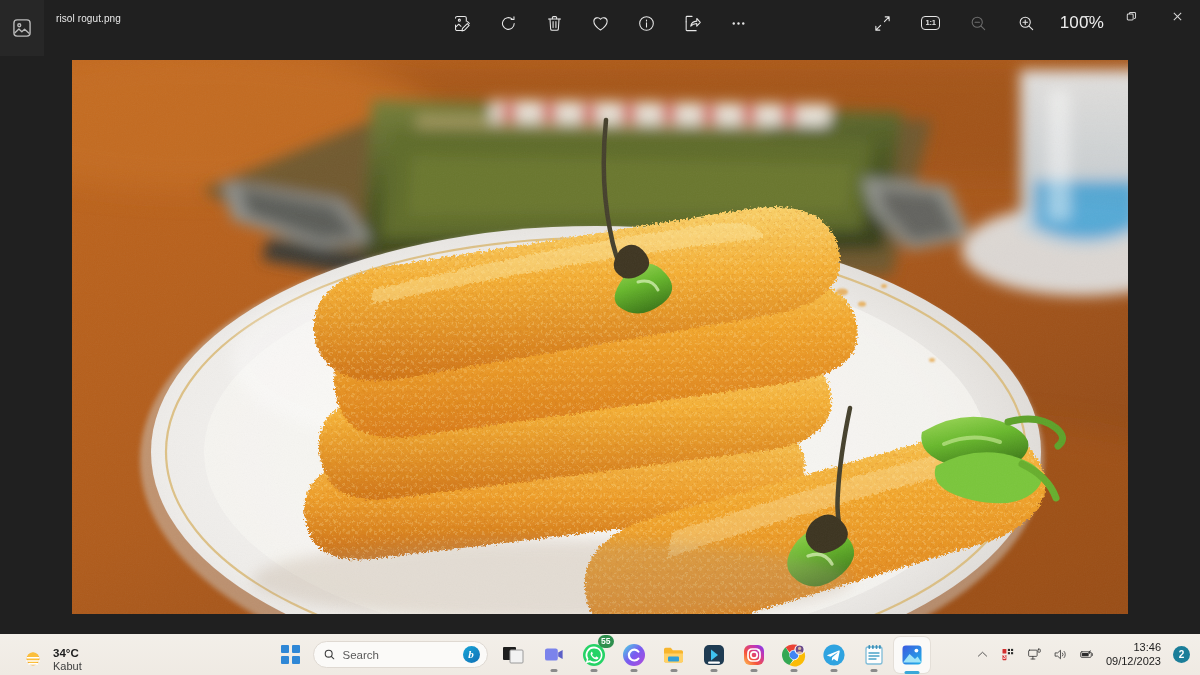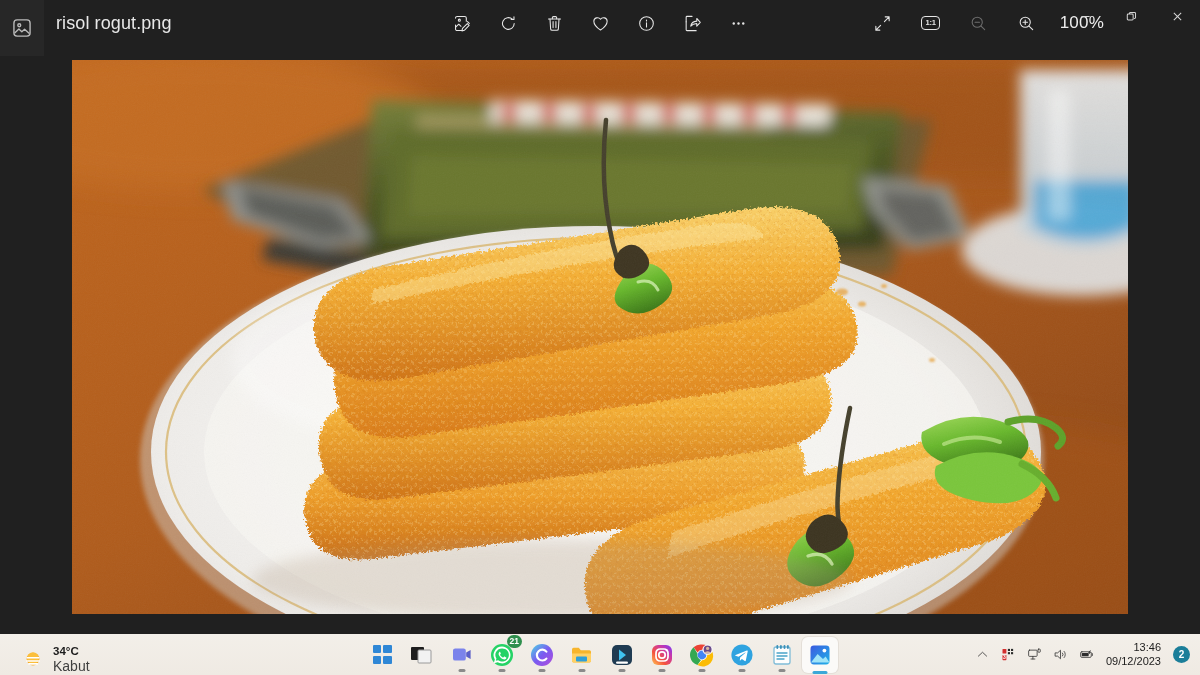--- a/index.html
+++ b/index.html
@@ -19,21 +19,21 @@
     background:#272727;
     display:flex; align-items:center; justify-content:center;
   }
   .nav-rail .ico { width:22px; height:22px; opacity:.82; }
 
   .titlebar {
     position:absolute; left:0; top:0; width:1200px; height:56px;
   }
   .file-title {
     position:absolute; left:56px; top:13px;
-    font-size:18px; color:#e8e8e8; letter-spacing:.1px;
+    font-size:10px; color:#e8e8e8; letter-spacing:.1px;
     white-space:nowrap;
   }
 
   
   .tool-center {
     position:absolute; left:0; top:6px; width:1200px; height:34px;
     display:flex; align-items:center; justify-content:center; gap:12px;
     pointer-events:none;
   }
   .tbtn {
@@ -76,21 +76,21 @@
   
   .taskbar {
     position:absolute; left:0; bottom:0; width:1200px; height:41px;
     background:linear-gradient(180deg,#f3efe9 0%,#efeae3 100%);
     display:flex; align-items:center;
   }
   .weather { position:absolute; left:14px; top:0; height:51px; display:flex; align-items:center; gap:9px; padding:4px 8px; border-radius:5px; }
   .weather .sun { width:22px; height:22px; }
   .weather .txt { line-height:1.15; }
   .weather .t1 { font-size:11.5px; font-weight:700; color:#1c1c1c; }
-  .weather .t2 { font-size:14px; color:#404040; }
+  .weather .t2 { font-size:11px; color:#404040; }
 
   .tb-center { position:absolute; left:0; width:1200px; height:41px; display:flex; align-items:center; justify-content:center; gap:0; }
   .tb-item { width:40px; height:41px; display:flex; align-items:center; justify-content:center; position:relative; }
   .tb-icon { width:26px; height:26px; position:relative; }
   .tb-item .dot {
     position:absolute; bottom:3px; left:50%; transform:translateX(-50%);
     width:7px; height:2.6px; border-radius:2px; background:#8b8b8b;
   }
   .tb-item.active-app { background:#fbfaf8; border-radius:6px; width:36px; height:36px; box-shadow:0 0 0 1px #e4dfd8; }
   .tb-item.active-app .dot { width:15px; background:#3aa8d8; bottom:-1px; }
@@ -493,20 +493,30 @@
 
       <div class="start-btn" title="Start">
         <span class="start-logo">
             <i></i>
             <i></i>
             <i></i>
             <i></i>
           </span>
       </div>
 
+      <div class="searchbox">
+        <svg viewBox="0 0 24 24" style="width:13px;height:13px">
+          <g fill="none" stroke="#3c3c3c" stroke-width="2" stroke-linecap="round">
+              <circle cx="10.5" cy="10.5" r="6.4"></circle>
+              <path d="M15.3 15.3l4.6 4.6"></path>
+            </g>
+        </svg>
+        <span class="ph">Search</span>
+        <span class="bing-b">b</span>
+      </div>
 
       <div class="tb-item" title="Task View">
         <span class="tb-icon">
           <svg viewBox="0 0 26 26">
               <rect x="2" y="5" width="13" height="13" rx="1" fill="#1d1d1d"></rect>
               <rect x="9" y="8" width="13" height="13" rx="1" fill="#f2f2f2" stroke="#9a9a9a" stroke-width="1"></rect>
             </svg>
         </span>
       </div>
 
@@ -522,21 +532,21 @@
 
       <div class="tb-item" title="WhatsApp">
         <span class="tb-icon">
           <svg viewBox="0 0 26 26">
               <circle cx="13" cy="13" r="11" fill="#25d366"></circle>
               <path d="M13 4.6A8.4 8.4 0 0 0 5.8 17.4L4.8 21.2l3.9-1a8.4 8.4 0 1 0 4.3-15.6z" fill="#fff"></path>
               <path d="M13 6.4a6.6 6.6 0 0 0-5.6 10.1l-.6 2.3 2.4-.6A6.6 6.6 0 1 0 13 6.4z" fill="#25d366"></path>
               <path d="M10.4 9.4c.3 0 .5 0 .7.4l.7 1.6c.1.3 0 .5-.2.7l-.4.4c-.2.2-.2.4 0 .7a6 6 0 0 0 2.6 2.2c.3.1.5.1.7-.1l.5-.6c.2-.2.4-.2.6-.1l1.5.8c.3.2.4.4.3.7-.2.8-1 1.4-1.9 1.4-2.3 0-5.7-3.1-5.9-5.5 0-1 .6-1.9 1.4-2.2z" fill="#fff"></path>
             </svg>
         </span>
-        <span class="badge">21</span>
+        <span class="badge">55</span>
         <span class="dot"></span>
       </div>
 
       <div class="tb-item" title="Copilot">
         <span class="tb-icon">
           <svg viewBox="0 0 26 26">
             <defs>
                 <linearGradient id="cpg" x1="0" y1="0" x2="1" y2="1">
                   <stop offset="0%" stop-color="#4ad9e4"></stop>
                   <stop offset="50%" stop-color="#7a5bf0"></stop>

